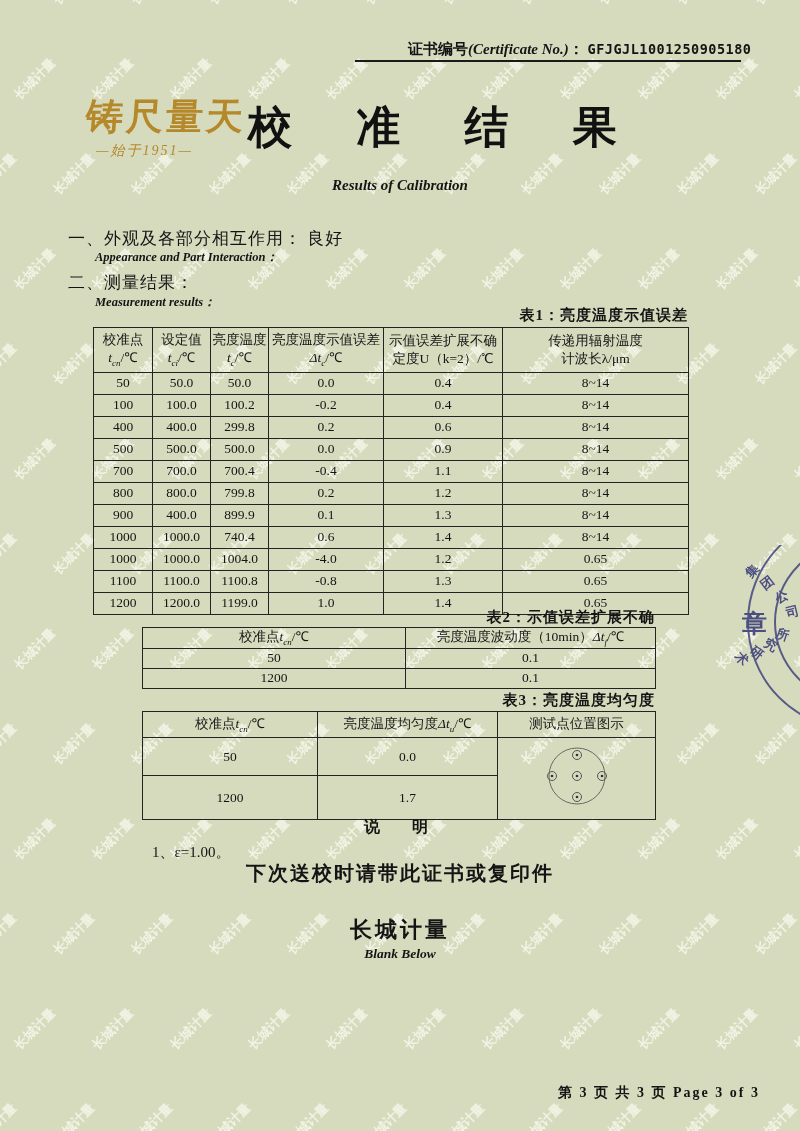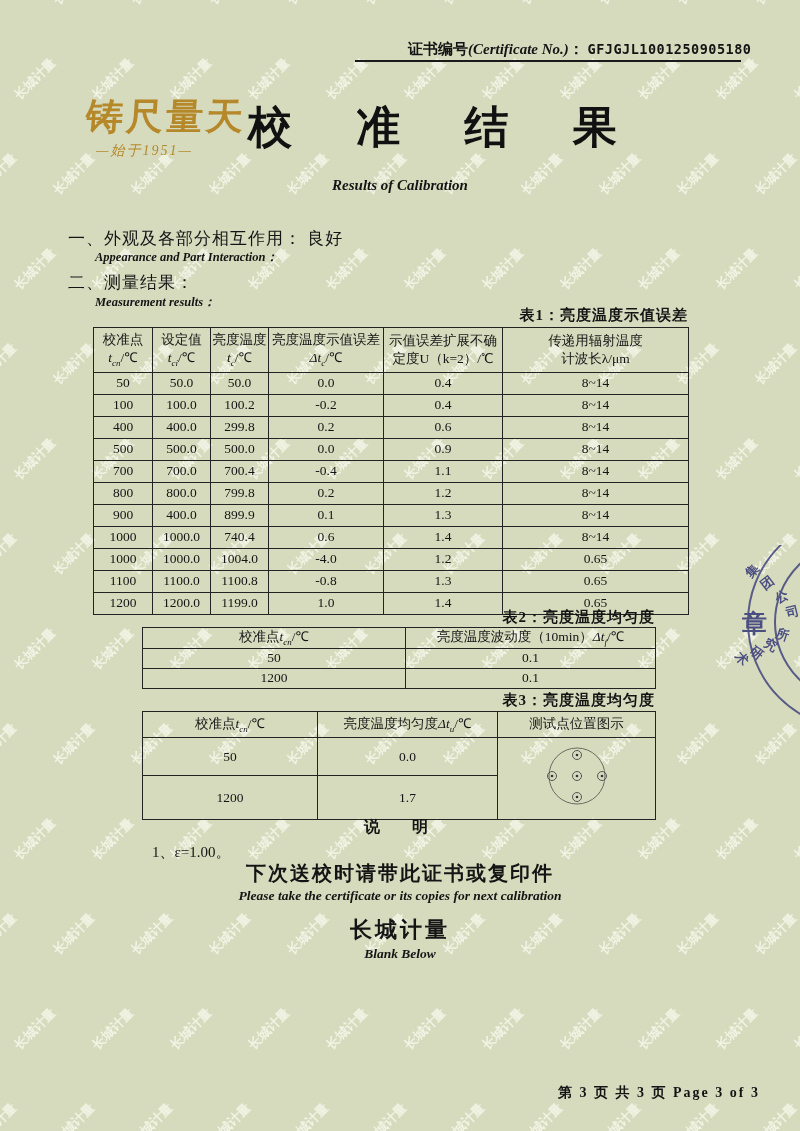--- a/index.html
+++ b/index.html
@@ -357,21 +357,21 @@
             <td>1200</td>
             <td>1200.0</td>
             <td>1199.0</td>
             <td>1.0</td>
             <td>1.4</td>
             <td>0.65</td>
           </tr>
         </tbody>
     </table>
 
-    <div class="abs tbl-title t2t">表2：亮度温度均匀度</div>
+    <div class="abs tbl-title t2t">表2：示值误差扩展不确</div>
     <table class="abs t2">
       <colgroup>
           <col style="width:263px">
           <col style="width:250px">
         </colgroup>
       <thead>
         <tr>
           <th><span>校准点</span><i>t</i><sub>cn</sub><span>/℃</span></th>
           <th><span>亮度温度波动度（10min）</span><i>Δt</i><sub>f</sub><span>/℃</span></th>
         </tr>
@@ -430,21 +430,20 @@
           <td>1200</td>
           <td>1.7</td>
         </tr>
       </tbody>
     </table>
 
     <div class="abs notes-title">说　明</div>
     <div class="abs note1">1、ε=1.00。</div>
 
     <div class="abs rem-cn">下次送校时请带此证书或复印件</div>
-    <div class="abs rem-en">Please take the certificate or its copies for next calibration</div>
     <div class="abs blank-cn">长城计量</div>
     <div class="abs blank-en">Blank Below</div>
 
     <div class="abs footer">第 3 页 共 3 页  Page 3 of 3</div>
 
     <div class="abs stamp">
       <svg width="112" height="180" viewBox="0 0 112 180">
         <g fill="none" stroke="#4b4e80" stroke-width="2" opacity="0.9">
           <circle cx="167" cy="77" r="107"></circle>
           <circle cx="167" cy="77" r="80"></circle>

